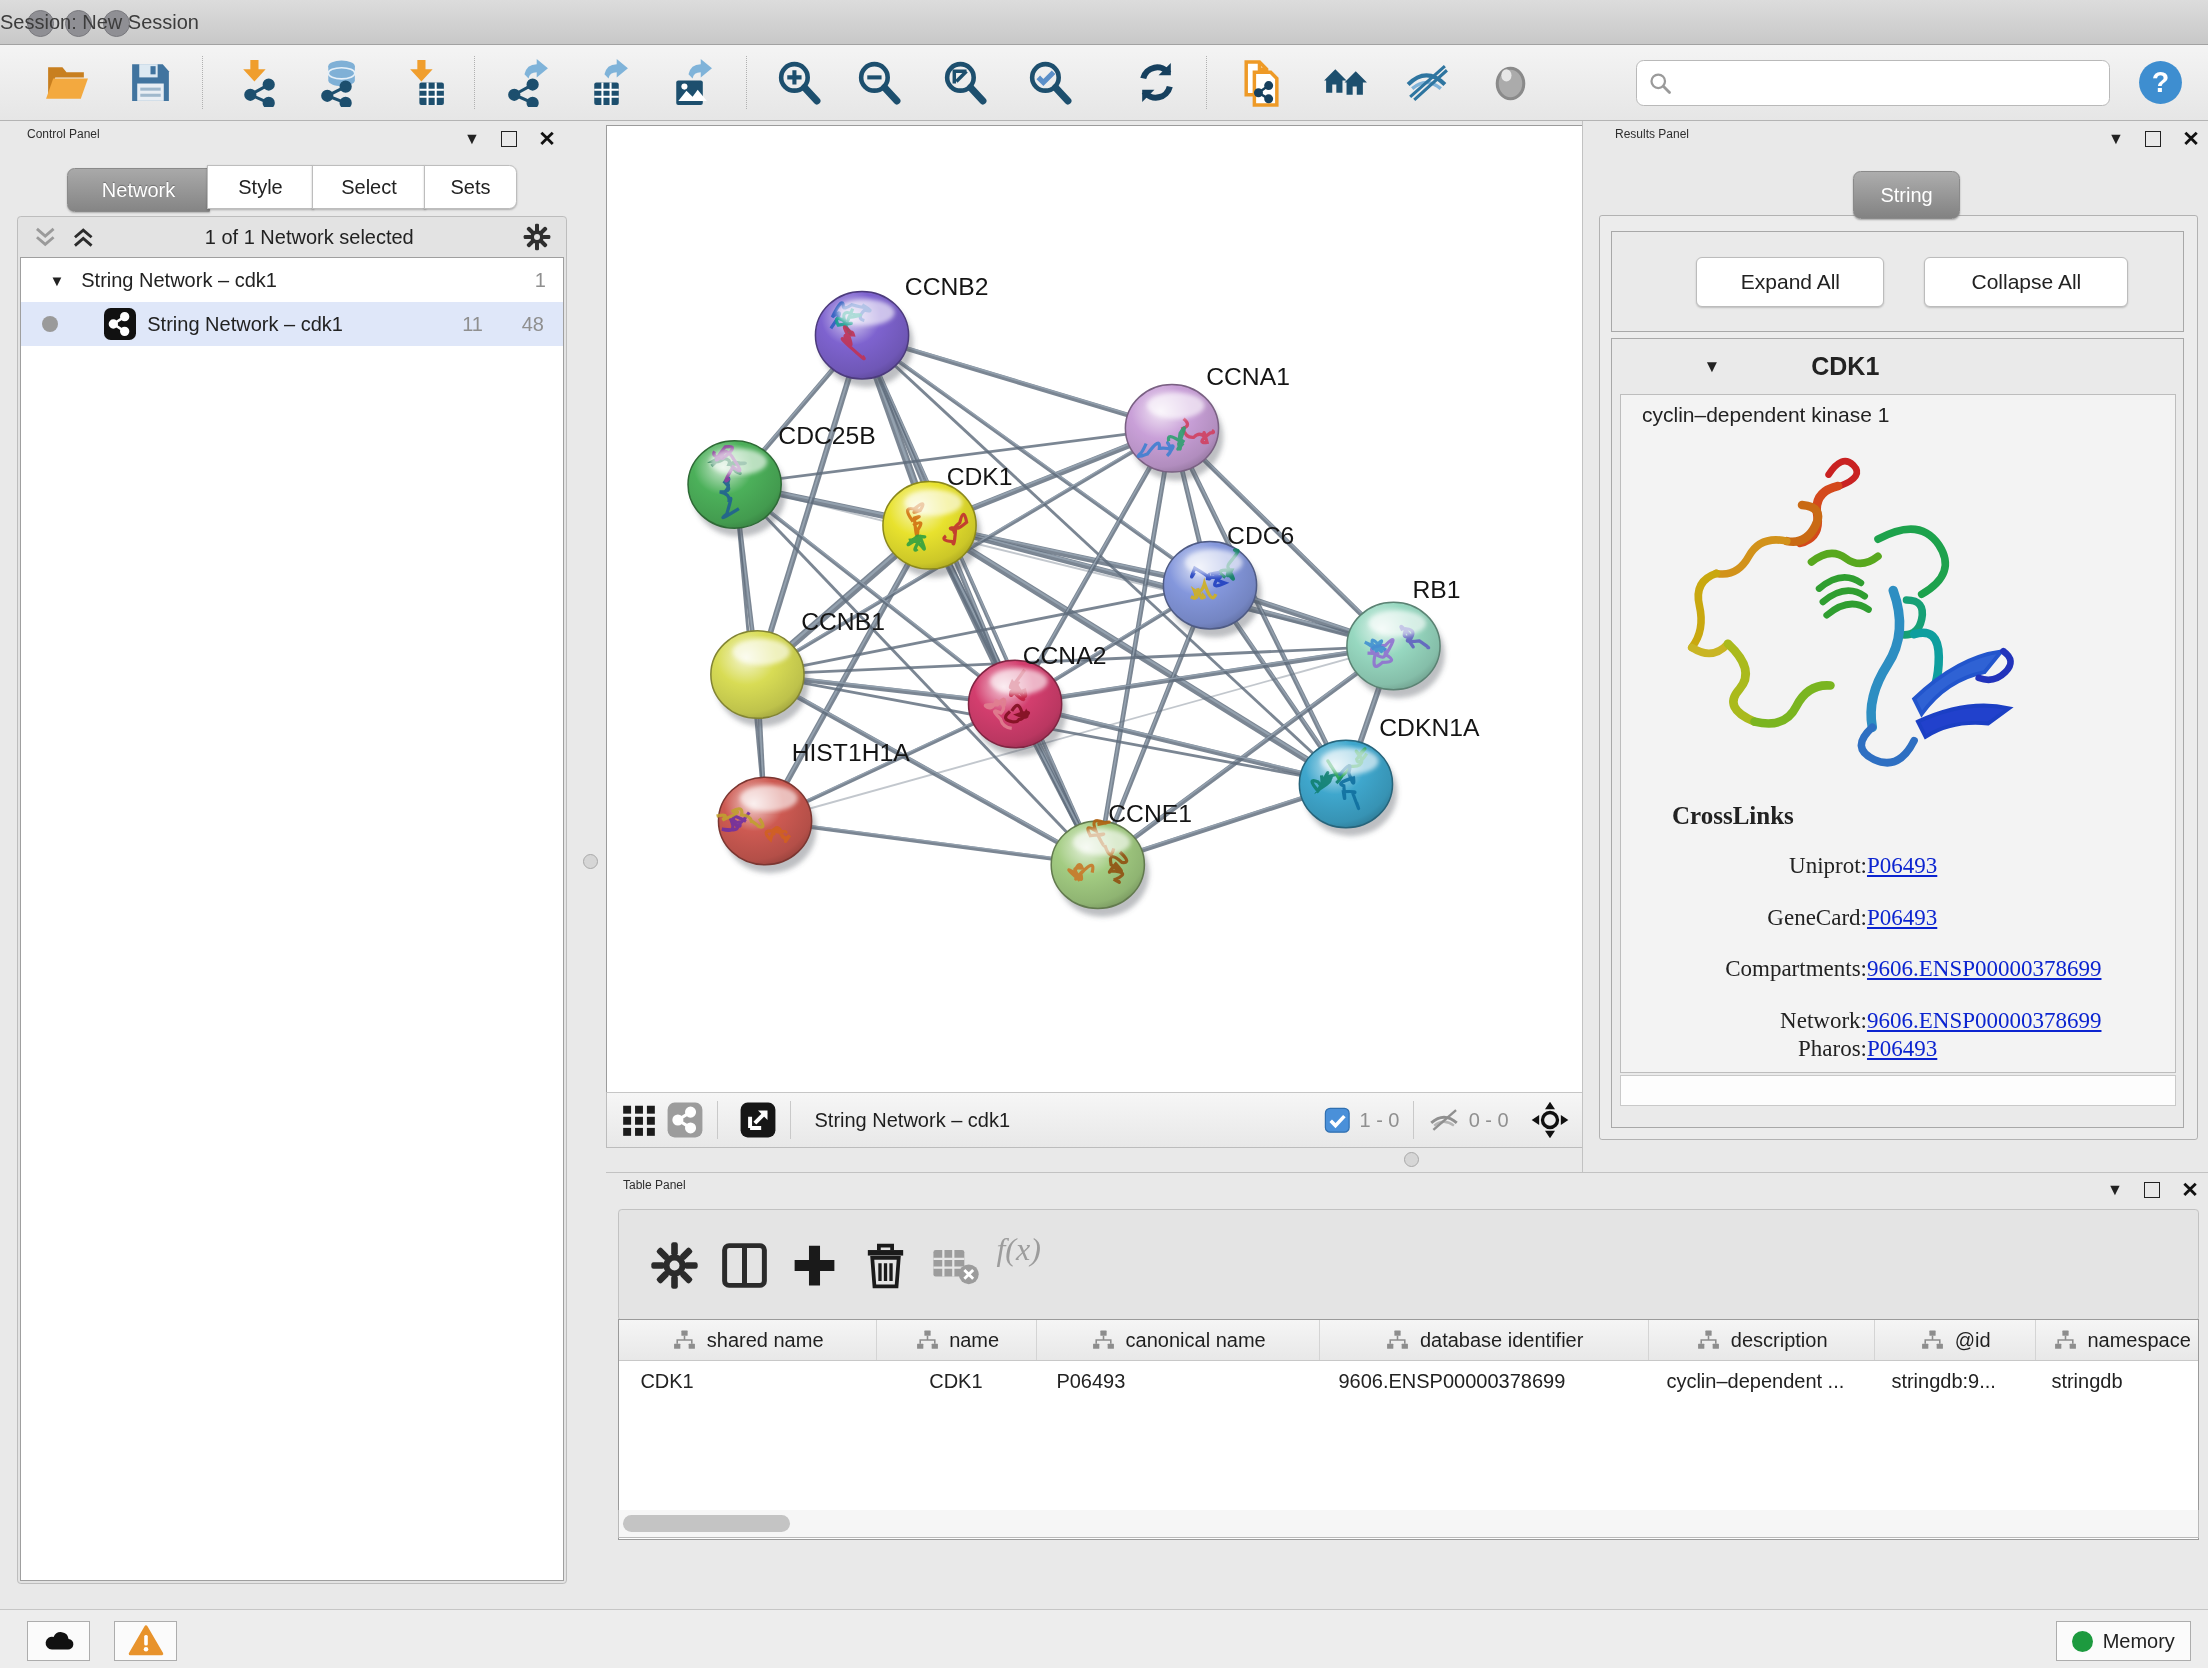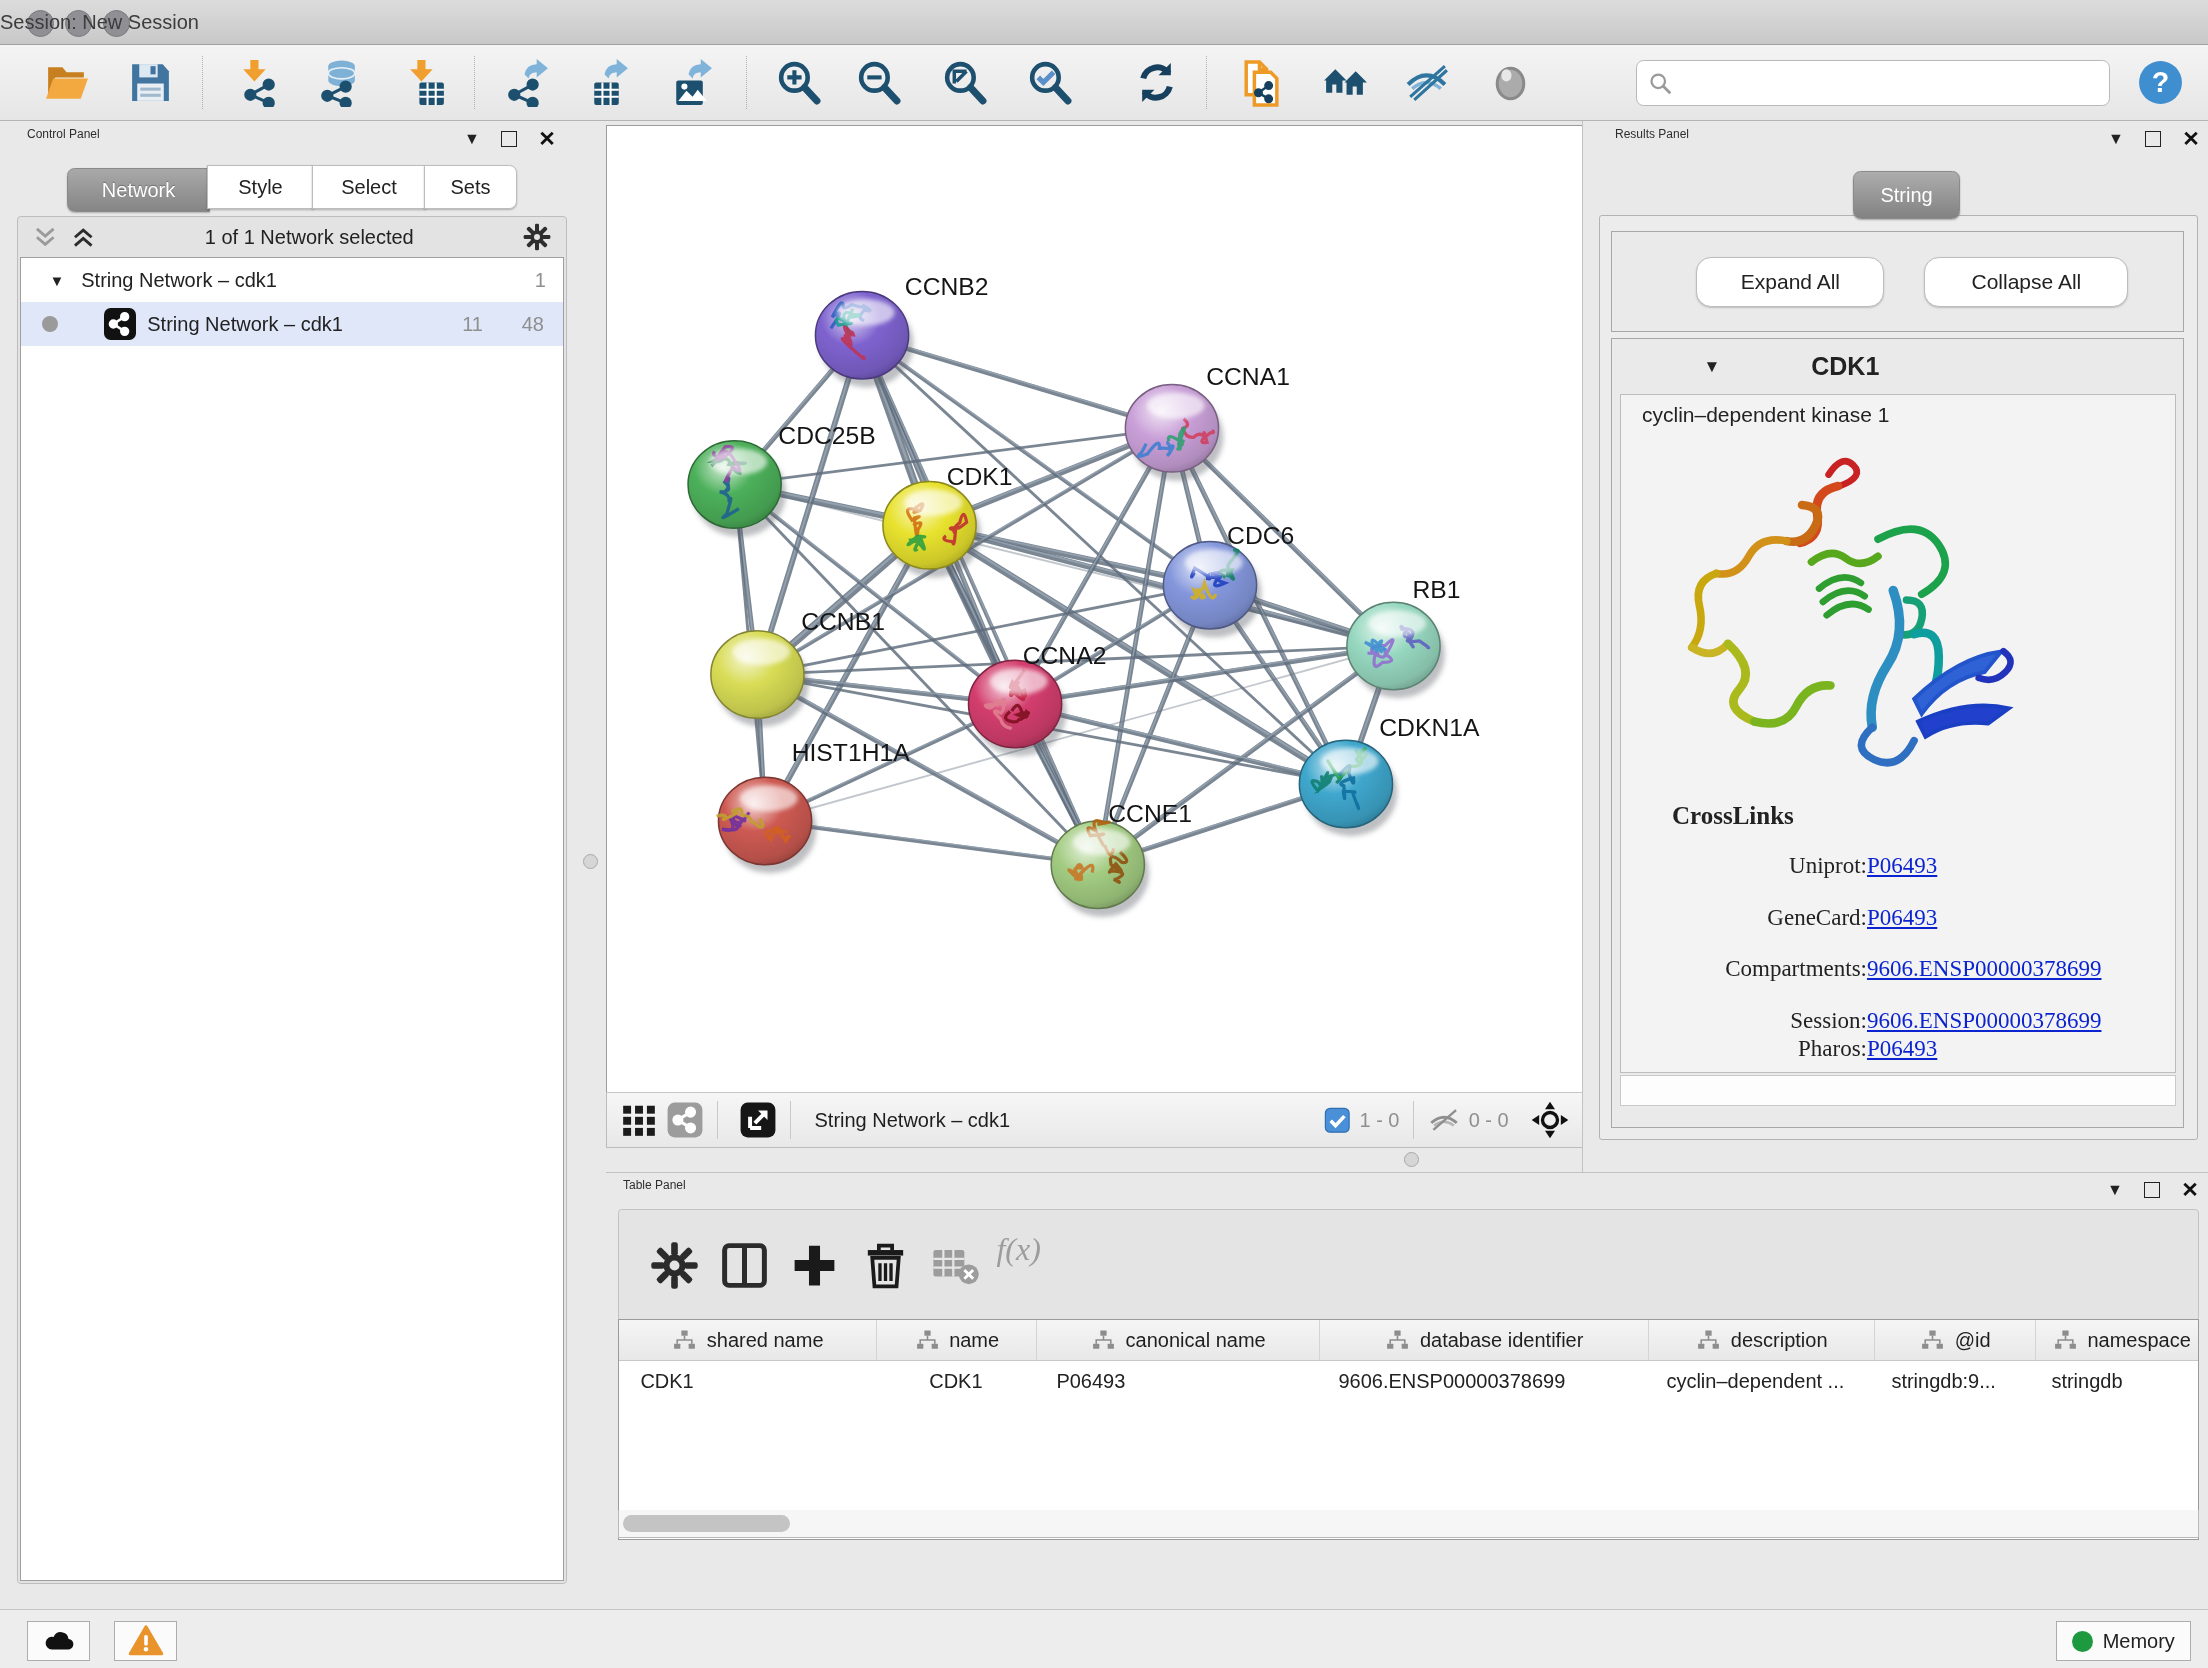--- a/index.html
+++ b/index.html
@@ -58,21 +58,21 @@
   .splitdot{width:13.3px;height:13.3px;border-radius:50%;background:#d6d6d6;border:1px solid #a9a9a9;}
   
   .rpanel{left:1582px;top:121px;width:627px;height:1051px;background:#e9e9e9;border-left:1px solid #c2c2c2;}
   .rtab{position:absolute;left:270px;top:50px;width:105px;height:46px;line-height:46px;text-align:center;
     color:#fff;font-size:20px;background:linear-gradient(#adadad,#828282);
     border:1px solid #8a8a8a;border-radius:7.6px;box-shadow:0 1px 1.9px rgba(0,0,0,.3);z-index:3;}
   .rbox{position:absolute;left:16px;top:94px;width:597px;height:923px;background:#ececec;
     border:1px solid #b2b2b2;border-radius:2.9px;}
   .rsub{position:absolute;left:11.4px;width:571px;background:#eaeaea;border:1px solid #a8a8a8;}
   .btn{position:absolute;height:48px;line-height:48px;text-align:center;font-size:21px;background:#fff;
-    border:1px solid #bcbcbc;border-radius:15px;box-shadow:0 1px 1.9px rgba(0,0,0,.2);}
+    border:1px solid #bcbcbc;border-radius:6px;box-shadow:0 1px 1.9px rgba(0,0,0,.2);}
   .cdk-head{position:absolute;left:0;top:0;width:100%;height:55px;display:flex;align-items:center;}
   .cdk-body{position:absolute;left:7.6px;top:55px;width:554px;height:677px;background:#f3f3f3;border:1px solid #bdbdbd;text-align:right;}
   .serif{font-family:Liberation Serif, serif;margin-left:24px;}
   .xrow{position:absolute;left:34px;font-size:23px;}
   .xrow a{color:#0b24d0;text-decoration:underline;}
   .hscroll{position:absolute;left:7.6px;width:554px;height:28.5px;background:#fdfdfd;border:1px solid #c9c9c9;}
   
   .tpanel{left:606px;top:1172px;width:1603px;height:438px;background:#e9e9e9;border-top:1px solid #c2c2c2;}
   .ttool{position:absolute;left:12.4px;top:36px;width:1579px;height:110px;background:#e4e4e4;
     border:1px solid #c2c2c2;border-radius:3.8px;}
@@ -697,21 +697,21 @@
               <path d="M258 264q46-44 92-50l-18 22q-40 8-66 44z" stroke="#2255cc" stroke-width="4" fill="#2f62d4"></path>
               <path d="M262 288q52-24 96-14l-22 16q-38-4-66 14z" stroke="#1b3fc4" stroke-width="4" fill="#2141cc"></path>
               <path d="M352 214q14 10 2 22t-28 6" stroke="#2233bb" stroke-width="7"></path>
             </g>
           </svg>
           <div class="abs serif" style="left:27px;top:407px;font-size:25px;font-weight:bold">CrossLinks</div>
           <div id="xlinks">
               <div class="xrow serif" style="top: 458px;"><span style="display: inline-block; width: 188px;">Uniprot:</span><a href="#">P06493</a></div>
               <div class="xrow serif" style="top: 510px;"><span style="display: inline-block; width: 188px;">GeneCard:</span><a href="#">P06493</a></div>
               <div class="xrow serif" style="top: 561px;"><span style="display: inline-block; width: 188px;">Compartments:</span><a href="#">9606.ENSP00000378699</a></div>
-              <div class="xrow serif" style="top: 613px;"><span style="display: inline-block; width: 188px;">Session:</span><a href="#">9606.ENSP00000378699</a></div>
+              <div class="xrow serif" style="top: 613px;"><span style="display: inline-block; width: 188px;">Network:</span><a href="#">9606.ENSP00000378699</a></div>
               <div class="xrow serif" style="top: 641px;"><span style="display: inline-block; width: 188px;">Pharos:</span><a href="#">P06493</a></div>
             </div>
         </div>
         <div class="hscroll" style="top:736px"></div>
       </div>
     </div>
   </div>
 
   <div class="abs tpanel">
     <div class="abs ptitle" style="left:17px;top:4.8px">Table Panel</div>

